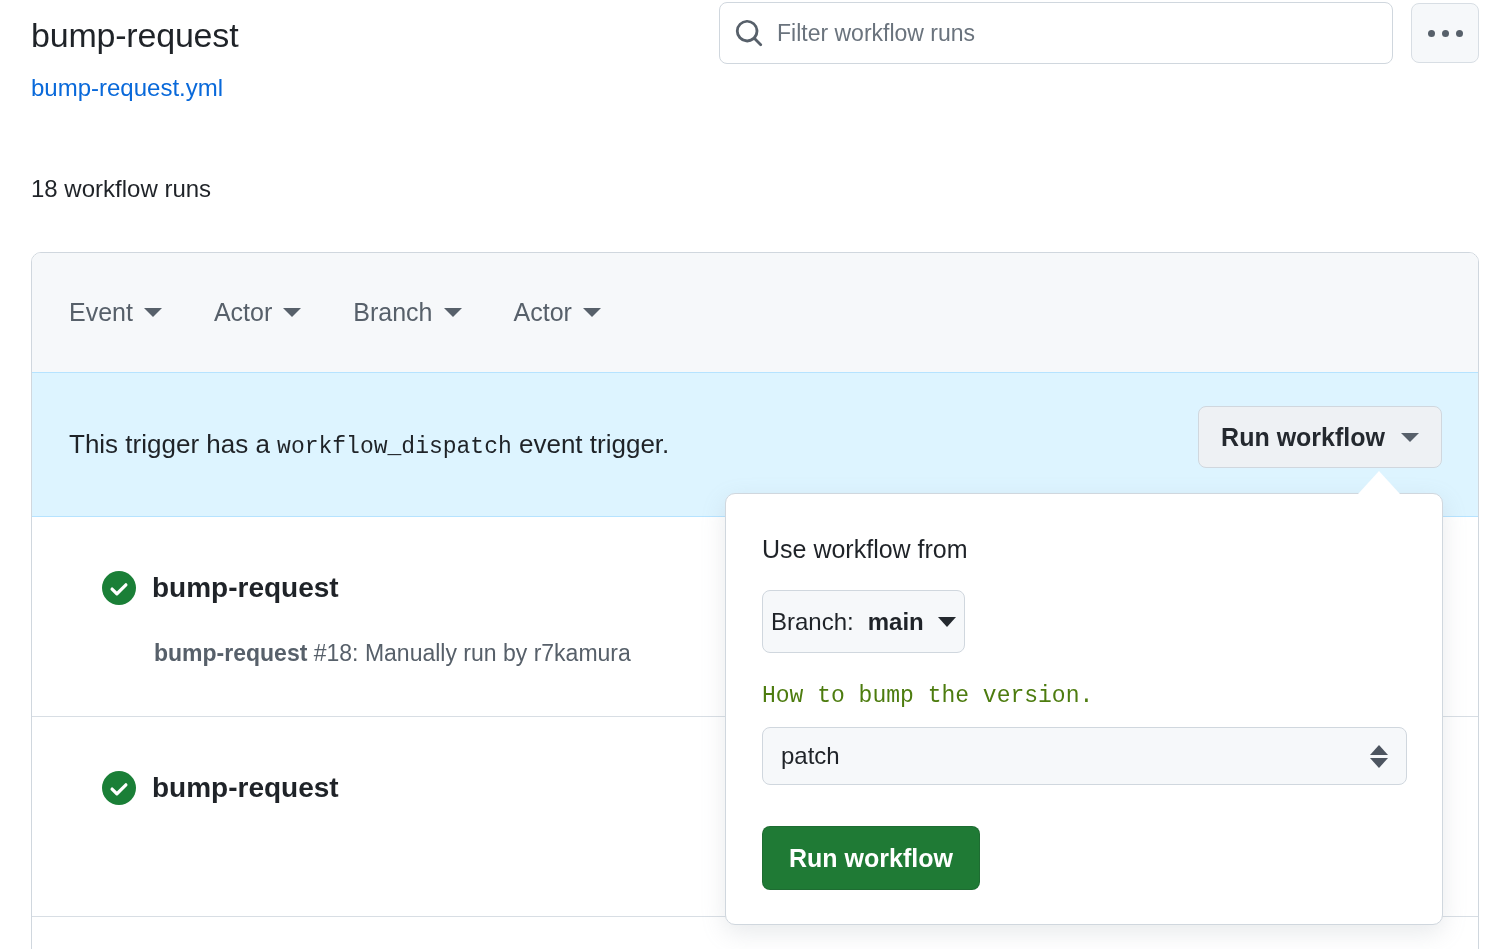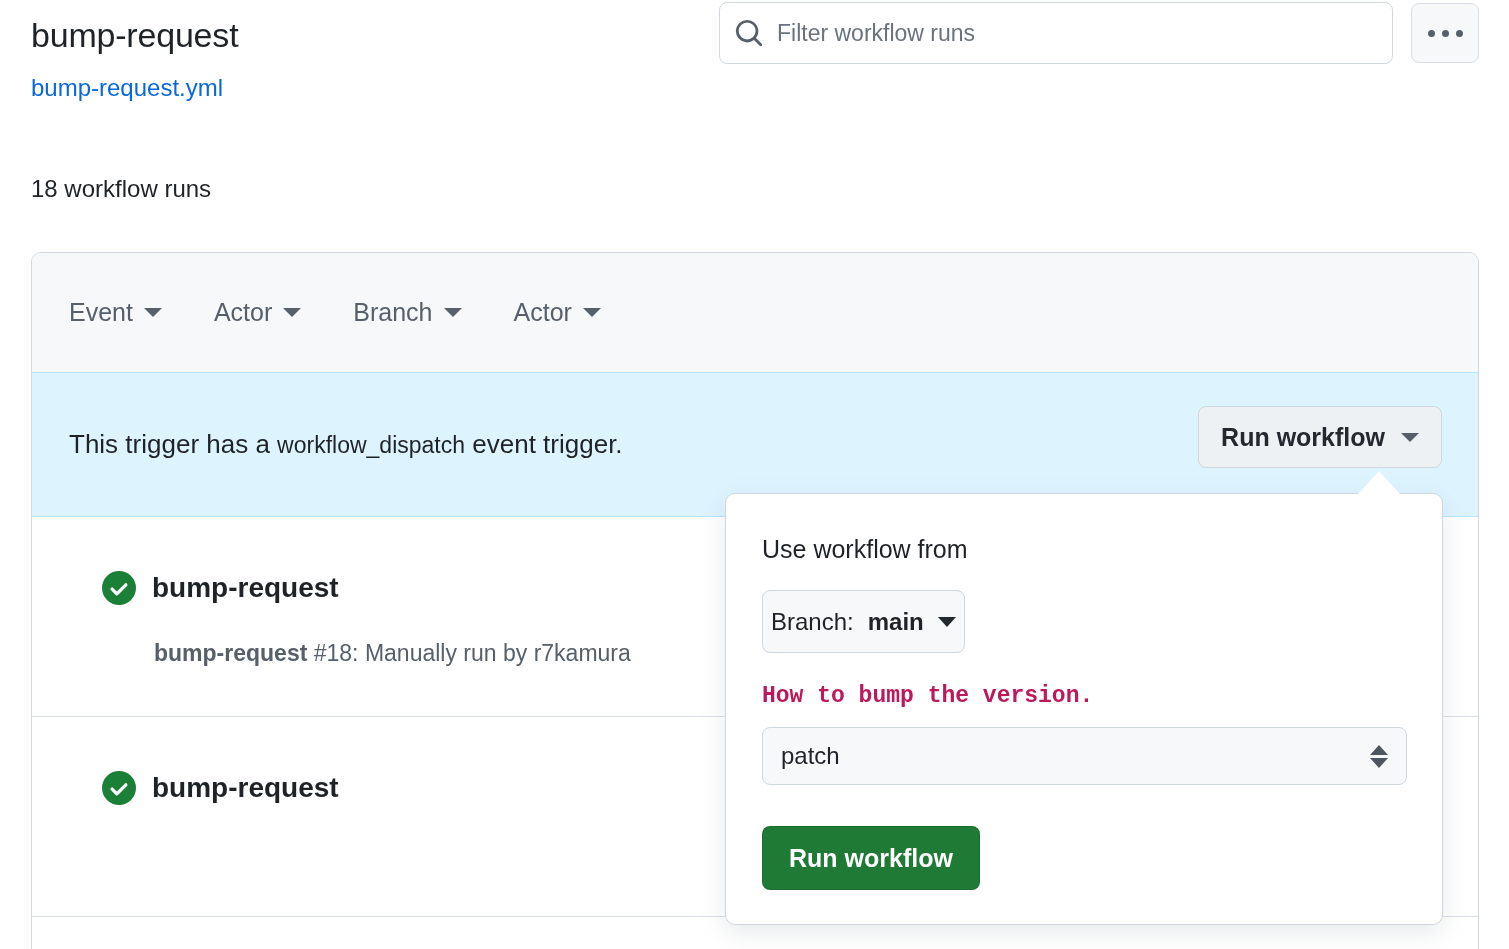--- a/index.html
+++ b/index.html
@@ -75,21 +75,21 @@
 
   .dispatch-banner {
     position: relative; height: 145px; background: #ddf4ff;
     border-top: 1px solid #b6e3ff; border-bottom: 1px solid #b6e3ff;
     display: flex; align-items: center; padding: 0 37px;
   }
   .dispatch-text {
     font-size: 26px; color: #1f2328; white-space: nowrap;
   }
   .mono-inline {
-    font-family: Liberation Sans, sans-serif; font-size: 23px;
+    font-family: Liberation Mono, monospace; font-size: 23px;
   }
   .run-wf-btn {
     position: absolute; right: 36px; top: 33px;
     height: 62px; padding: 0 22px;
     background: #eef1f4; border: 1px solid #d0d7de; border-radius: 8px;
     display: flex; align-items: center; gap: 16px; cursor: pointer;
     font-size: 25px; font-weight: 600; color: #24292f;
   }
 
   .run-row {
@@ -130,21 +130,21 @@
   }
   .branch-btn b { font-weight: 700; }
   .caret-sm {
     width: 0; height: 0; display: inline-block;
     border-left: 9px solid transparent; border-right: 9px solid transparent;
     border-top: 10px solid #24292f;
   }
   .input-label {
     position: absolute; left: 36px; top: 189px;
     font-family: "Liberation Mono", monospace;
-    font-size: 23px; font-weight: 700; color: #be185d; white-space: nowrap;
+    font-size: 23px; font-weight: 400; color: #4d7c0f; white-space: nowrap;
   }
   .select-wrap {
     position: absolute; left: 36px; top: 233px; width: 645px; height: 58px;
     background: #f6f8fa; border: 1px solid #d0d7de; border-radius: 8px;
     display: flex; align-items: center; padding: 0 18px; cursor: pointer;
   }
   .select-value { font-size: 24px; color: #1f2328; flex: 1; }
   .stepper { display: flex; flex-direction: column; gap: 3px; }
   .stepper i {
     width: 0; height: 0; display: block;

